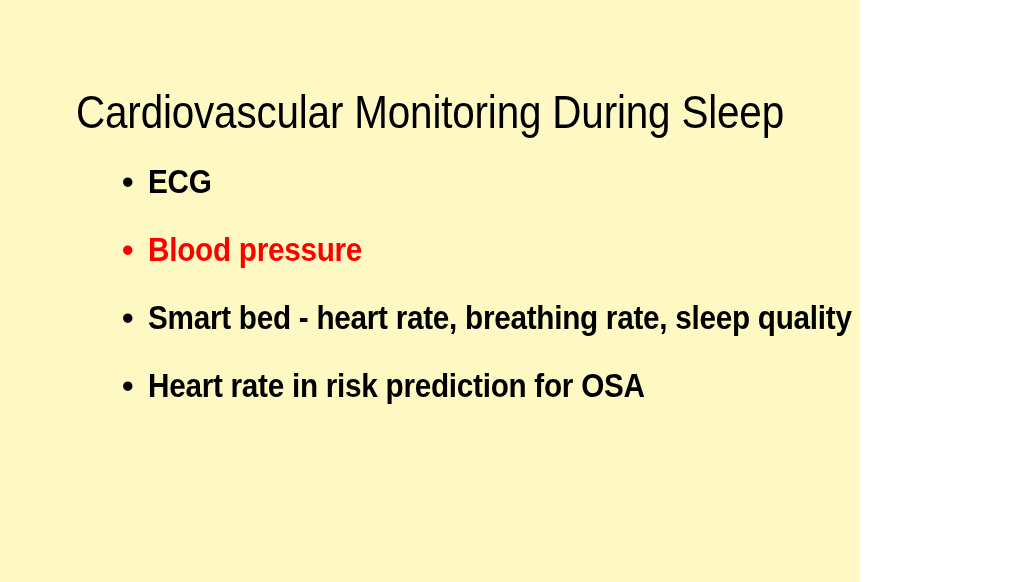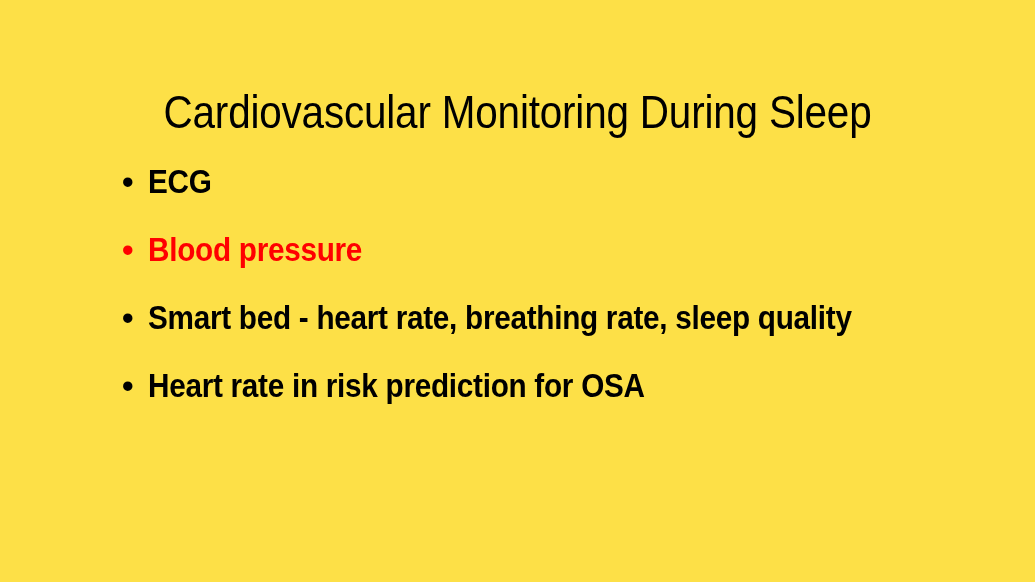--- a/index.html
+++ b/index.html
@@ -10,23 +10,23 @@
   body {
     width: 1035px;
     height: 582px;
     background: #ffffff;
     font-family: "Liberation Sans", sans-serif;
     overflow: hidden;
   }
 
   .slide {
     position: relative;
-    width: 1035px;
+    width: 860px;
     height: 582px;
-    background: #fde047;
+    background: #fef9c3;
     box-sizing: border-box;
     padding-left: 25px;
   }
 
   
   .slide-title {
     position: absolute;
     left: 0;
     right: 0;
     top: 52px;

